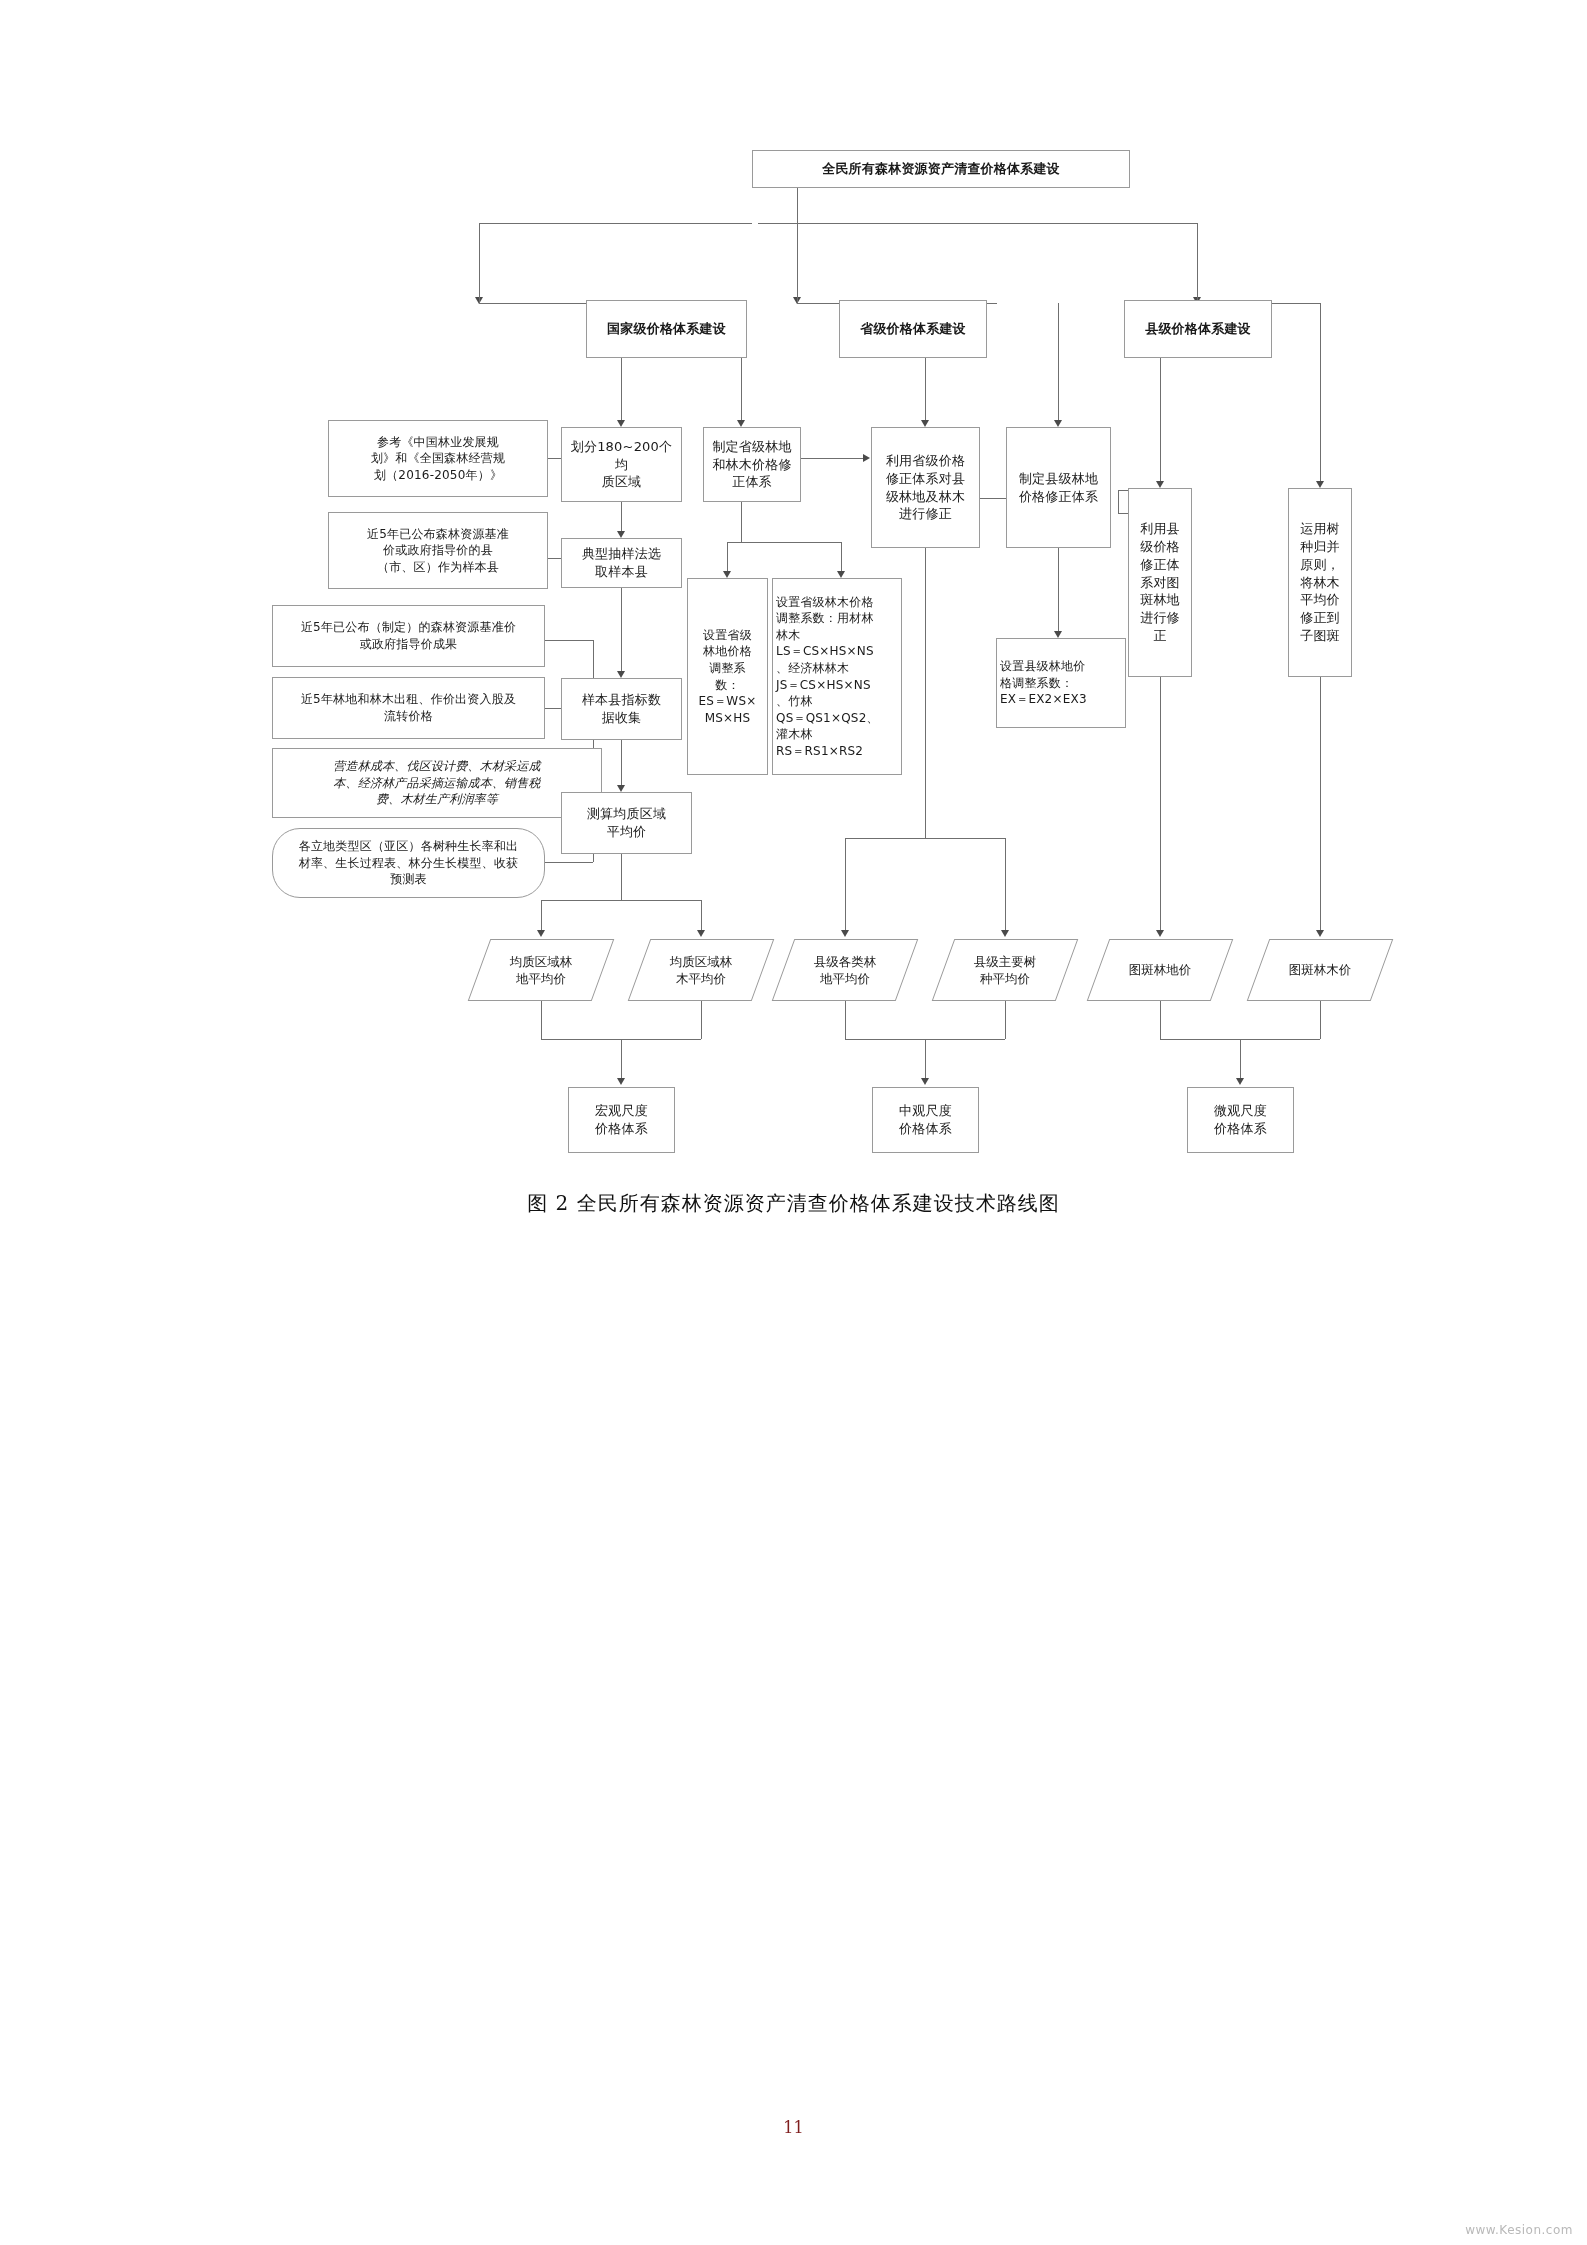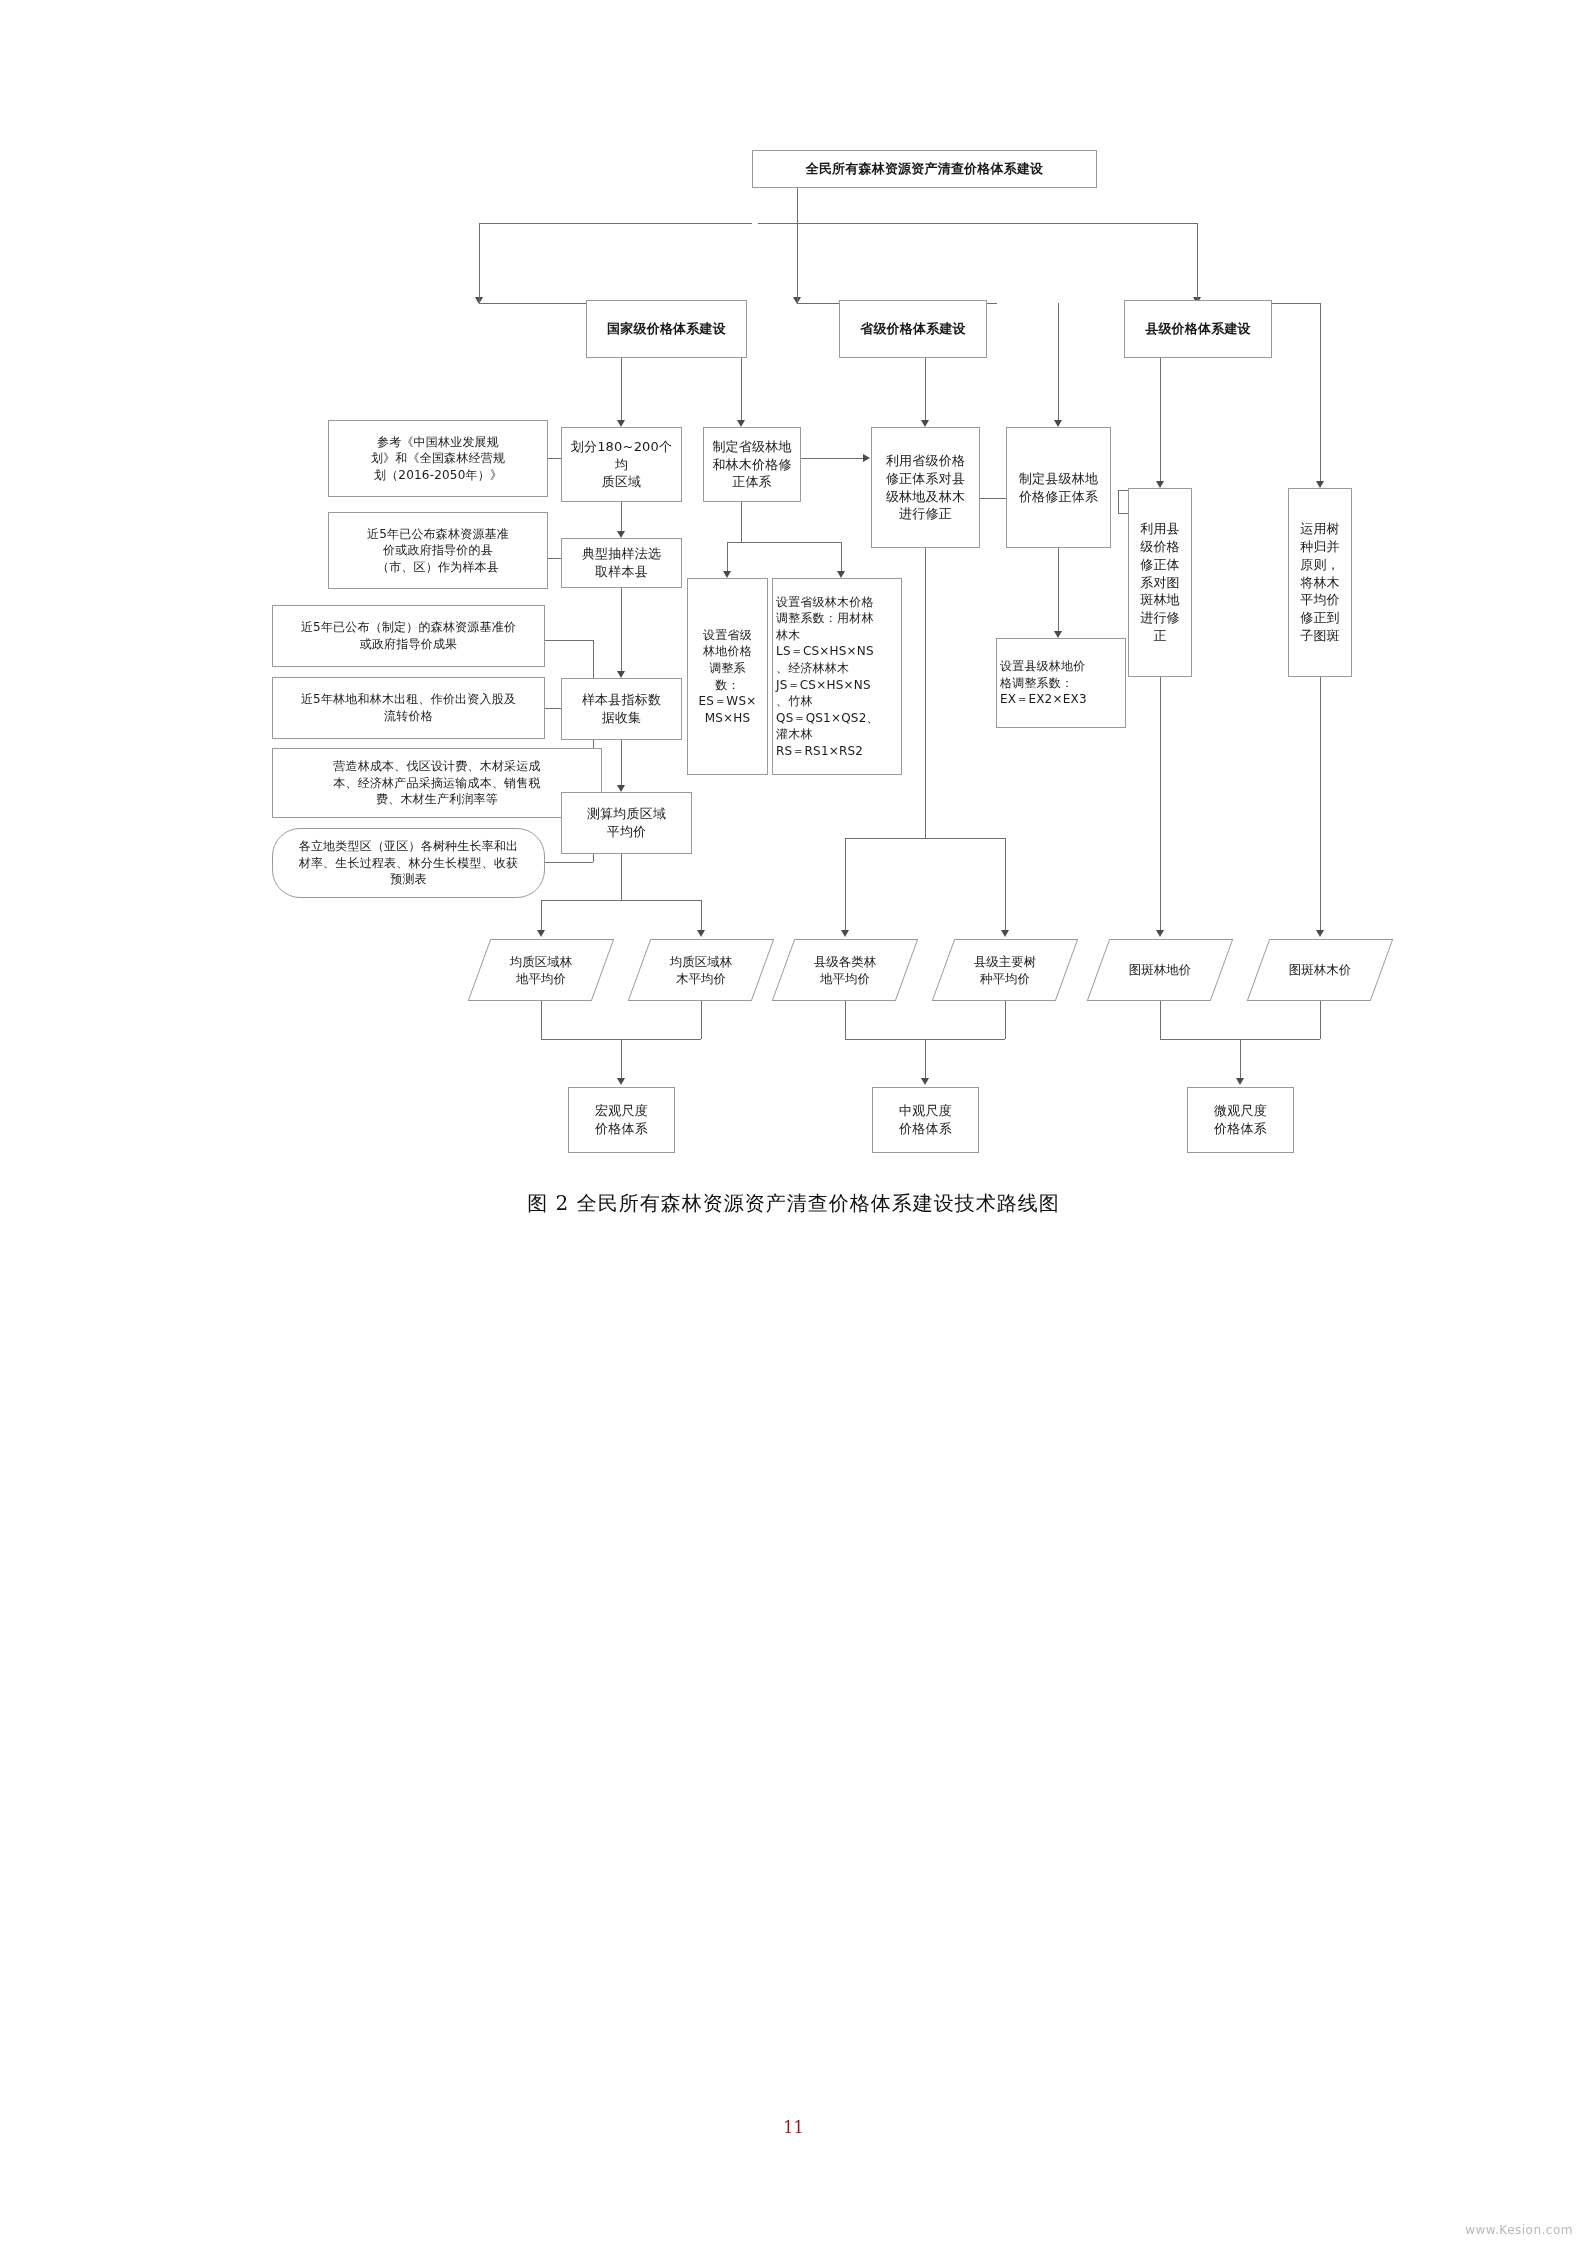--- a/index.html
+++ b/index.html
@@ -211,21 +211,21 @@
   <div class="ar ar-d" style="left:1316px;top:930px;"></div>
 
   <div class="ln lnv" style="left:1160px;top:1001px;height:38px;"></div>
   <div class="ln lnv" style="left:1320px;top:1001px;height:38px;"></div>
   <div class="ln lnh" style="left:1160px;top:1039px;width:160px;"></div>
   <div class="ln lnv" style="left:1240px;top:1039px;height:42px;"></div>
   <div class="ar ar-d" style="left:1236px;top:1078px;"></div>
 
   <div class="node bold t13" style="left:752px;top:222px;width:0;height:0;border:0;"></div>
 
-  <div class="node bold t13" style="left:752px;top:150px;width:345px;height:38px;">
+  <div class="node bold t13" style="left:752px;top:150px;width:378px;height:38px;">
     <span>全民所有森林资源资产清查价格体系建设</span>
   </div>
 
   <div class="node bold t13" style="left:586px;top:300px;width:161px;height:58px;">
     <span>国家级价格体系建设</span>
   </div>
   <div class="node bold t13" style="left:839px;top:300px;width:148px;height:58px;">
     <span>省级价格体系建设</span>
   </div>
   <div class="node bold t13" style="left:1124px;top:300px;width:148px;height:58px;">
@@ -243,21 +243,21 @@
 （市、区）作为样本县</span>
   </div>
   <div class="node t12" style="left:272px;top:605px;width:273px;height:62px;">
     <span>近5年已公布（制定）的森林资源基准价
 或政府指导价成果</span>
   </div>
   <div class="node t12" style="left:272px;top:677px;width:273px;height:62px;">
     <span>近5年林地和林木出租、作价出资入股及
 流转价格</span>
   </div>
-  <div class="node t12" style="left:272px;top:748px;width:330px;height:70px;">
+  <div class="node t12" style="left:272px;top:748px;width:330px;height:70px;font-style:italic;">
     <span>营造林成本、伐区设计费、木材采运成
 本、经济林产品采摘运输成本、销售税
 费、木材生产利润率等</span>
   </div>
   <div class="node t12" style="left:272px;top:828px;width:273px;height:70px;border-radius:28px;">
     <span>各立地类型区（亚区）各树种生长率和出
 材率、生长过程表、林分生长模型、收获
 预测表</span>
   </div>
 

